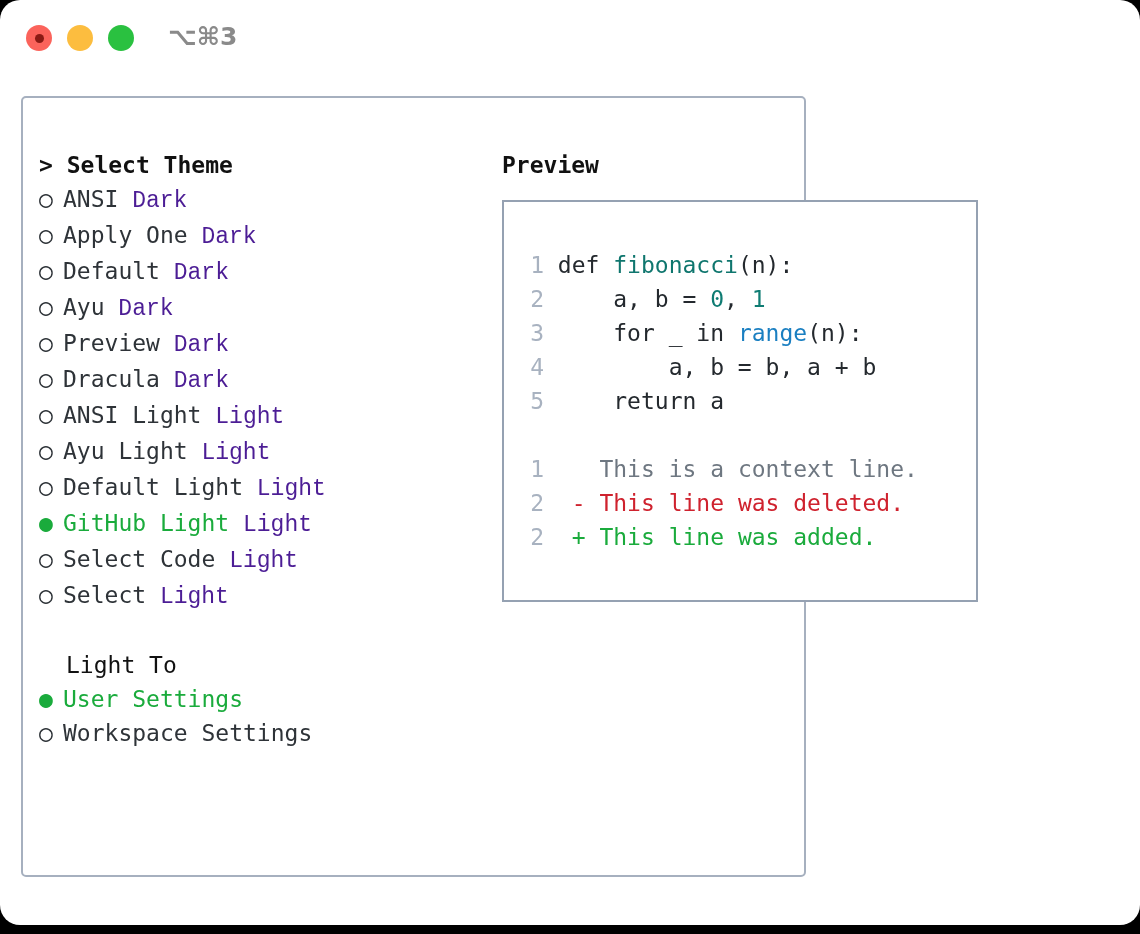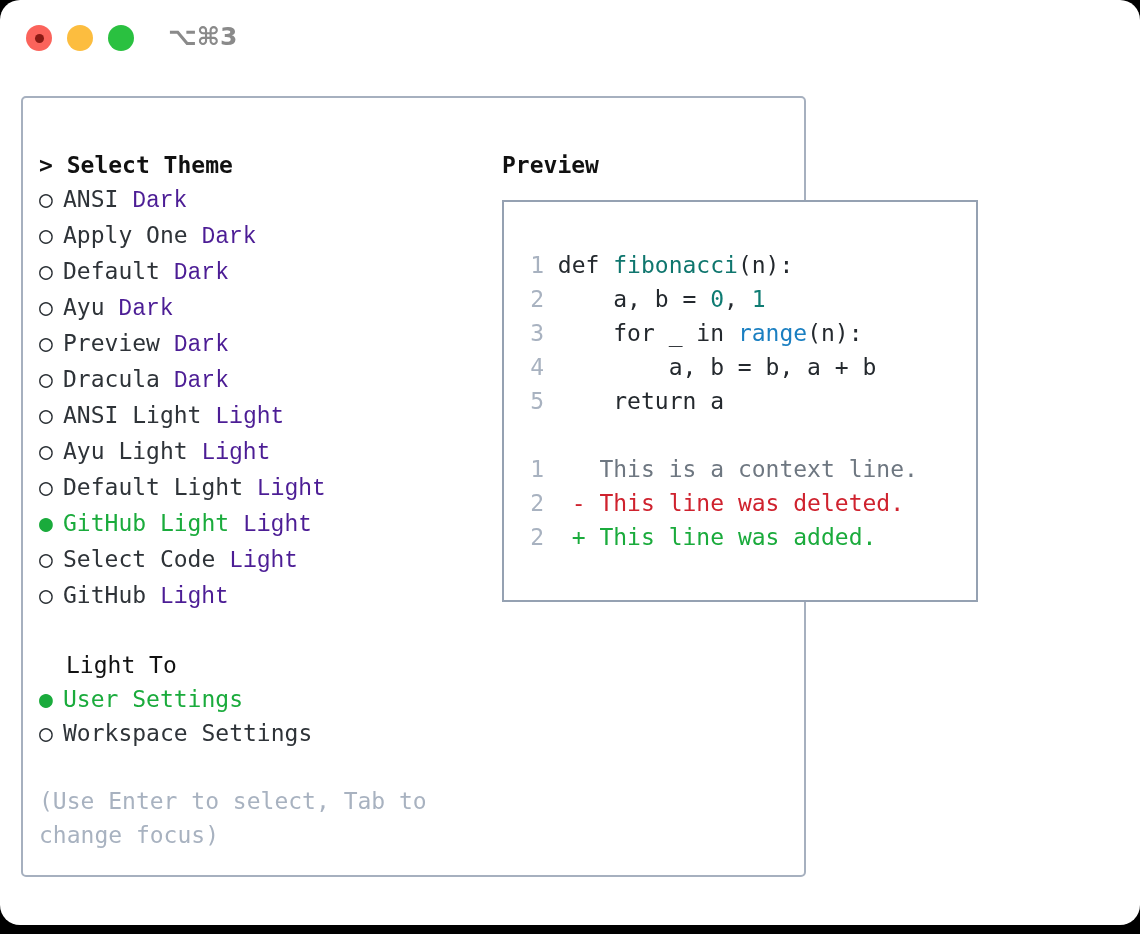--- a/index.html
+++ b/index.html
@@ -216,34 +216,33 @@
             <div class="theme-row"><span class="bullet">○</span><span class="theme-name">Apply One</span><span class="variant"> Dark</span></div>
             <div class="theme-row"><span class="bullet">○</span><span class="theme-name">Default</span><span class="variant"> Dark</span></div>
             <div class="theme-row"><span class="bullet">○</span><span class="theme-name">Ayu</span><span class="variant"> Dark</span></div>
             <div class="theme-row"><span class="bullet">○</span><span class="theme-name">Preview</span><span class="variant"> Dark</span></div>
             <div class="theme-row"><span class="bullet">○</span><span class="theme-name">Dracula</span><span class="variant"> Dark</span></div>
             <div class="theme-row"><span class="bullet">○</span><span class="theme-name">ANSI Light</span><span class="variant"> Light</span></div>
             <div class="theme-row"><span class="bullet">○</span><span class="theme-name">Ayu Light</span><span class="variant"> Light</span></div>
             <div class="theme-row"><span class="bullet">○</span><span class="theme-name">Default Light</span><span class="variant"> Light</span></div>
             <div class="theme-row selected"><span class="bullet">●</span><span class="theme-name">GitHub Light</span><span class="variant"> Light</span></div>
             <div class="theme-row"><span class="bullet">○</span><span class="theme-name">Select Code</span><span class="variant"> Light</span></div>
-            <div class="theme-row"><span class="bullet">○</span><span class="theme-name">GitHub</span><span class="variant"> Light</span></div>
+            <div class="theme-row"><span class="bullet">○</span><span class="theme-name">Select</span><span class="variant"> Light</span></div>
           </div>
 
         <div class="section-gap"></div>
 
         <div class="apply-head">Light To</div>
         <div id="apply-items">
             <div class="theme-row selected"><span class="bullet">●</span><span class="theme-name">User Settings</span></div>
             <div class="theme-row"><span class="bullet">○</span><span class="theme-name">Workspace Settings</span></div>
           </div>
 
         <div class="section-gap"></div>
 
-        <div class="hint">(Use Enter to select, Tab to change focus)</div>
       </div>
 
       <div class="right-col">
         <div class="preview-head">Preview</div>
         <div class="preview-box">
           <div class="code" id="code-block"><div><span class="ln">1</span> <span class="code-text">def </span><span class="tok-fn">fibonacci</span><span class="code-text">(n):</span></div><div><span class="ln">2</span> <span class="code-text">    a, b = </span><span class="tok-num">0</span><span class="code-text">, </span><span class="tok-num">1</span></div><div><span class="ln">3</span> <span class="code-text">    for _ in </span><span class="tok-call">range</span><span class="code-text">(n):</span></div><div><span class="ln">4</span> <span class="code-text">        a, b = b, a + b</span></div><div><span class="ln">5</span> <span class="code-text">    return a</span></div></div>
           <div class="diff" id="diff-block"><div><span class="ln">1</span>  <span class="d-context"> </span><span class="d-context"> This is a context line.</span></div><div><span class="ln">2</span>  <span class="d-del">-</span><span class="d-del"> This line was deleted.</span></div><div><span class="ln">2</span>  <span class="d-add">+</span><span class="d-add"> This line was added.</span></div></div>
         </div>
       </div>
 

